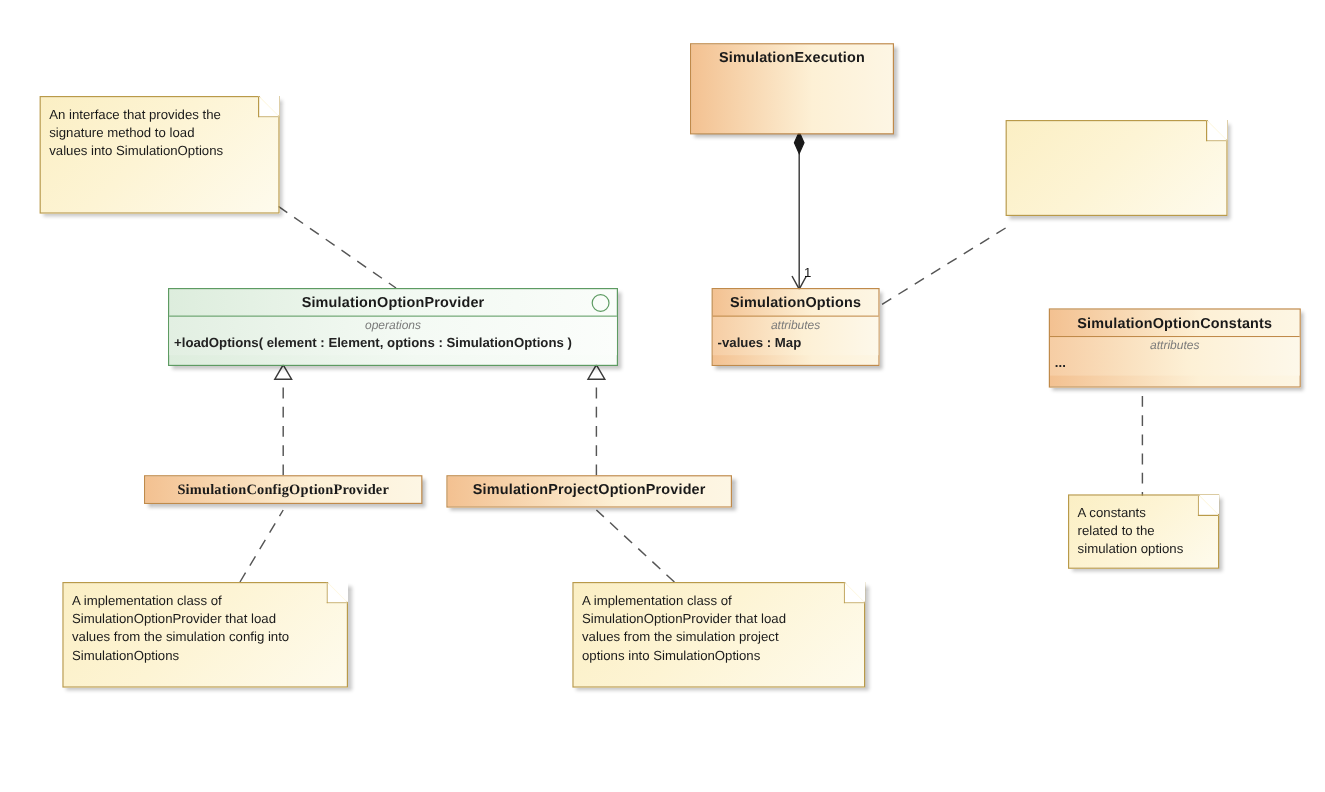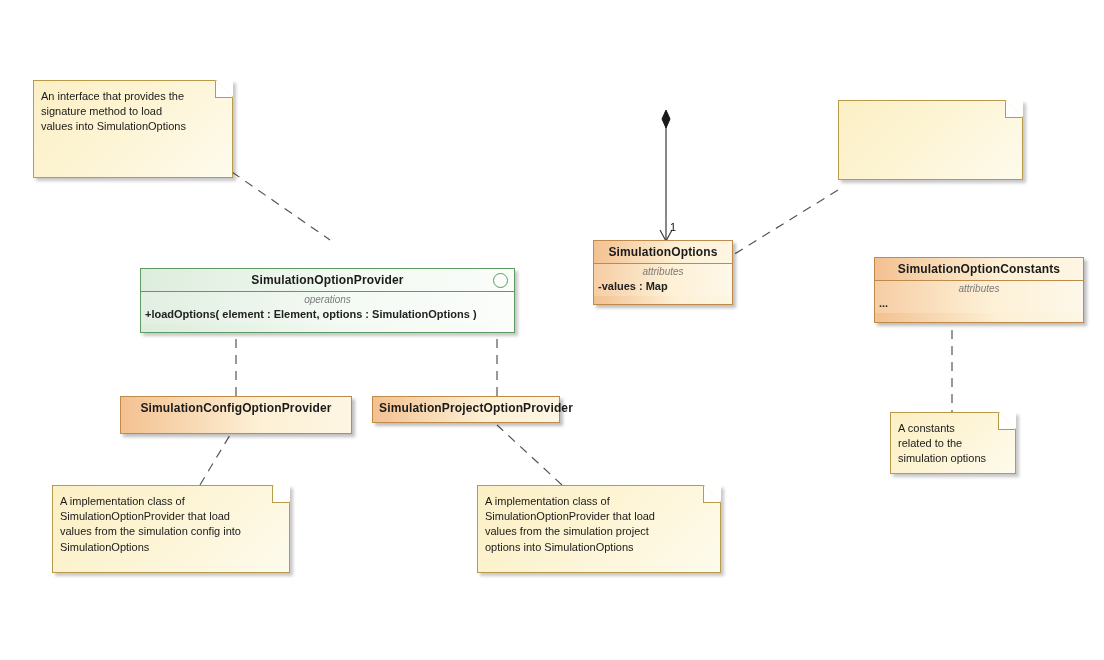--- a/index.html
+++ b/index.html
@@ -21,21 +21,20 @@
     position: absolute;
     box-sizing: border-box;
     border: 1px solid #c08a4a;
     background: linear-gradient(to right, #f3c191 0%, #fdf0d5 60%, #fdf6e4 100%);
     box-shadow: 3px 3px 3px rgba(0,0,0,0.25);
   }
   .umlbox.iface {
     border: 1px solid #5d9b62;
     background: linear-gradient(to right, #ddeddd 0%, #f2f9f2 55%, #fafdfa 100%);
     box-shadow: 3px 3px 3px rgba(0,0,0,0.22);
-    margin-top: 28px;
   }
 
   .uml-title {
     font-size: 12px;
     font-weight: bold;
     color: #1a1a1a;
     text-align: center;
     line-height: 1;
     padding: 5px 6px 5px 6px;
     letter-spacing: 0.15px;
@@ -171,20 +170,23 @@
   </svg>
 
   <div class="note" style="left:33px; top:80px; width:200px; height:98px;">
     <div class="fold2"></div>
     <div class="fold"></div>
     <div class="note-text">An interface that provides the
 signature method to load
 values into SimulationOptions</div>
   </div>
 
+  <div class="umlbox" style="left:575px; top:36px; width:170px; height:76px;">
+    <div class="uml-title">SimulationExecution</div>
+  </div>
 
   <div class="note" style="left:838px; top:100px; width:185px; height:80px;">
     <div class="fold2"></div>
     <div class="fold"></div>
   </div>
 
   <div class="umlbox iface has-compartment" style="left:140px; top:240px; width:375px; height:65px;">
     <div class="uml-title">SimulationOptionProvider</div>
     <div class="iface-circle"></div>
     <div class="compartment">
@@ -202,25 +204,25 @@
   </div>
 
   <div class="umlbox has-compartment" style="left:838px; top:257px; width:210px; height:66px;margin-left:36px;">
     <div class="uml-title">SimulationOptionConstants</div>
     <div class="compartment">
       <div class="compartment-label">attributes</div>
       <div class="compartment-item">...</div>
     </div>
   </div>
 
-  <div class="umlbox" style="left:120px; top:396px; width:232px; height:38px;">
+  <div class="umlbox" style="left:120px; top:396px; width:232px; height:24px;font-family:Liberation Serif, serif;">
     <div class="uml-title">SimulationConfigOptionProvider</div>
   </div>
 
-  <div class="umlbox" style="left:372px; top:396px; width:188px; height:27px;">
+  <div class="umlbox" style="left:372px; top:396px; width:238px; height:27px;">
     <div class="uml-title">SimulationProjectOptionProvider</div>
   </div>
 
   <div class="note" style="left:890px; top:412px; width:126px; height:62px;">
     <div class="fold2"></div>
     <div class="fold"></div>
     <div class="note-text">A constants
 related to the
 simulation options</div>
   </div>

